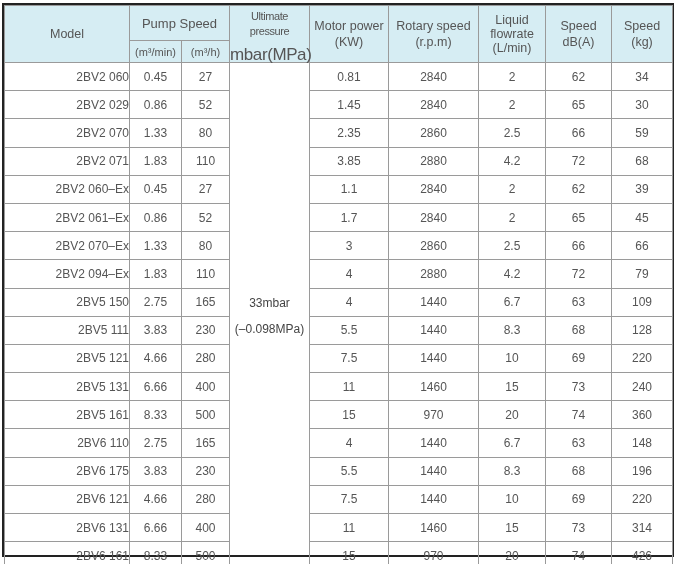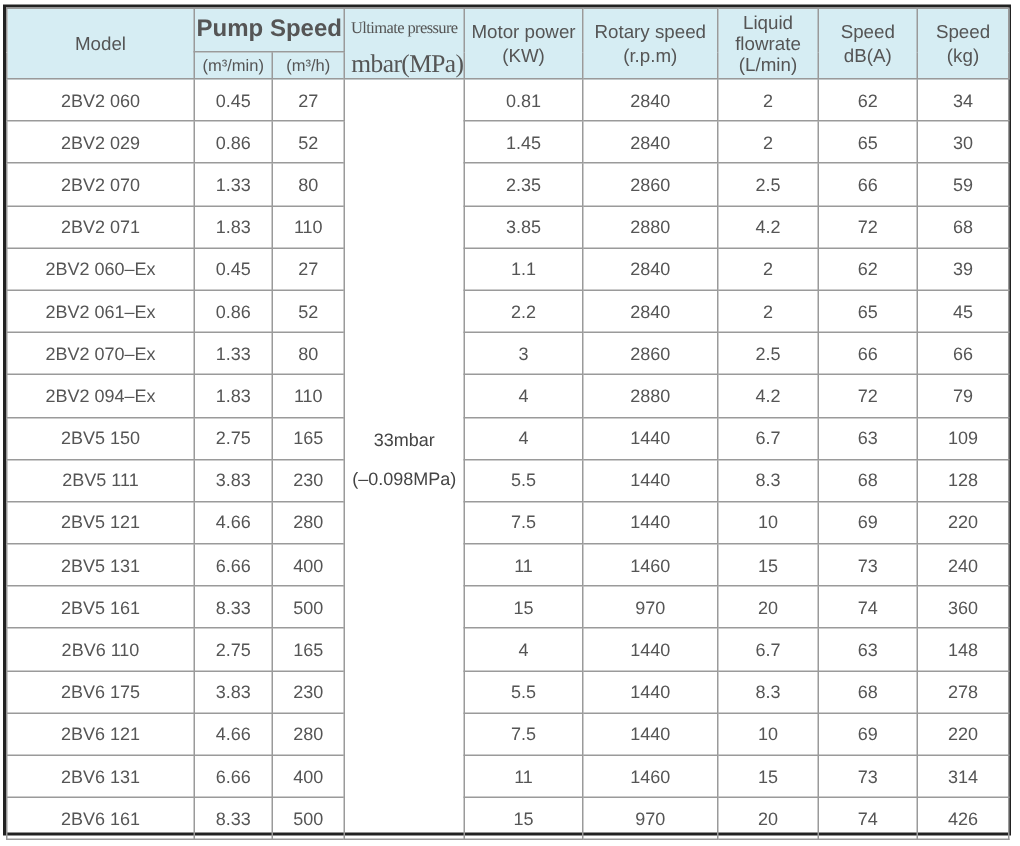--- a/index.html
+++ b/index.html
@@ -3,28 +3,28 @@
 <meta charset="utf-8">
 <style>
   html, body { margin: 0; padding: 0; background: #ffffff; }
   body { width: 680px; height: 564px; position: relative; overflow: hidden;
          font-family: "Liberation Sans", "DejaVu Sans", sans-serif; color: #555; }
   .frame { position: absolute; left: 2px; top: 3px; width: 672px; height: 554px;
            border: 2px solid #222; box-sizing: border-box; background: #fff; }
   table { border-collapse: collapse; table-layout: fixed; width: 668px; position: absolute; left: 0; top: 0; }
   th, td { border: 1px solid #9a9a9a; text-align: center; vertical-align: middle; padding: 0; }
   thead th { background: #d6edf3; font-weight: normal; color: #555; }
-  .h-top { height: 28px; font-size: 16px; font-weight: bold; }
+  .h-top { height: 28px; font-size: 13px; }
   .h-sub { height: 17px; font-size: 11px; }
   .h-tall { font-size: 12.5px; line-height: 16px; }
-  .h-press { font-size: 11px; line-height: 15px; letter-spacing: -0.4px; font-family: Liberation Serif, serif; }
+  .h-press { font-size: 11px; line-height: 15px; letter-spacing: -0.4px; }
   .h-press .l1 { display: block; margin-top: 3px; }
   .h-press .l2 { display: block; margin-top: 8px; font-size: 17px; text-align: right; }
   tbody td { height: 27.2px; font-size: 12px; color: #555; }
-  tbody td.model { text-align: center; }
+  tbody td.model { text-align: right; }
   td.press { font-size: 12px; line-height: 26px; color: #444; }
   .l { display: block; }
 </style>
 </head>
 <body>
 
 <div class="frame">
   <table>
     <colgroup>
       <col style="width:125px">
@@ -124,21 +124,21 @@
           <td>1.1</td>
           <td>2840</td>
           <td>2</td>
           <td>62</td>
           <td>39</td>
         </tr>
         <tr>
           <td class="model">2BV2 061–Ex</td>
           <td>0.86</td>
           <td>52</td>
-          <td>2.2</td>
+          <td>1.7</td>
           <td>2840</td>
           <td>2</td>
           <td>65</td>
           <td>45</td>
         </tr>
         <tr>
           <td class="model">2BV2 070–Ex</td>
           <td>1.33</td>
           <td>80</td>
           <td>3</td>
@@ -218,21 +218,21 @@
           <td>148</td>
         </tr>
         <tr>
           <td class="model">2BV6 175</td>
           <td>3.83</td>
           <td>230</td>
           <td>5.5</td>
           <td>1440</td>
           <td>8.3</td>
           <td>68</td>
-          <td>278</td>
+          <td>196</td>
         </tr>
         <tr>
           <td class="model">2BV6 121</td>
           <td>4.66</td>
           <td>280</td>
           <td>7.5</td>
           <td>1440</td>
           <td>10</td>
           <td>69</td>
           <td>220</td>

